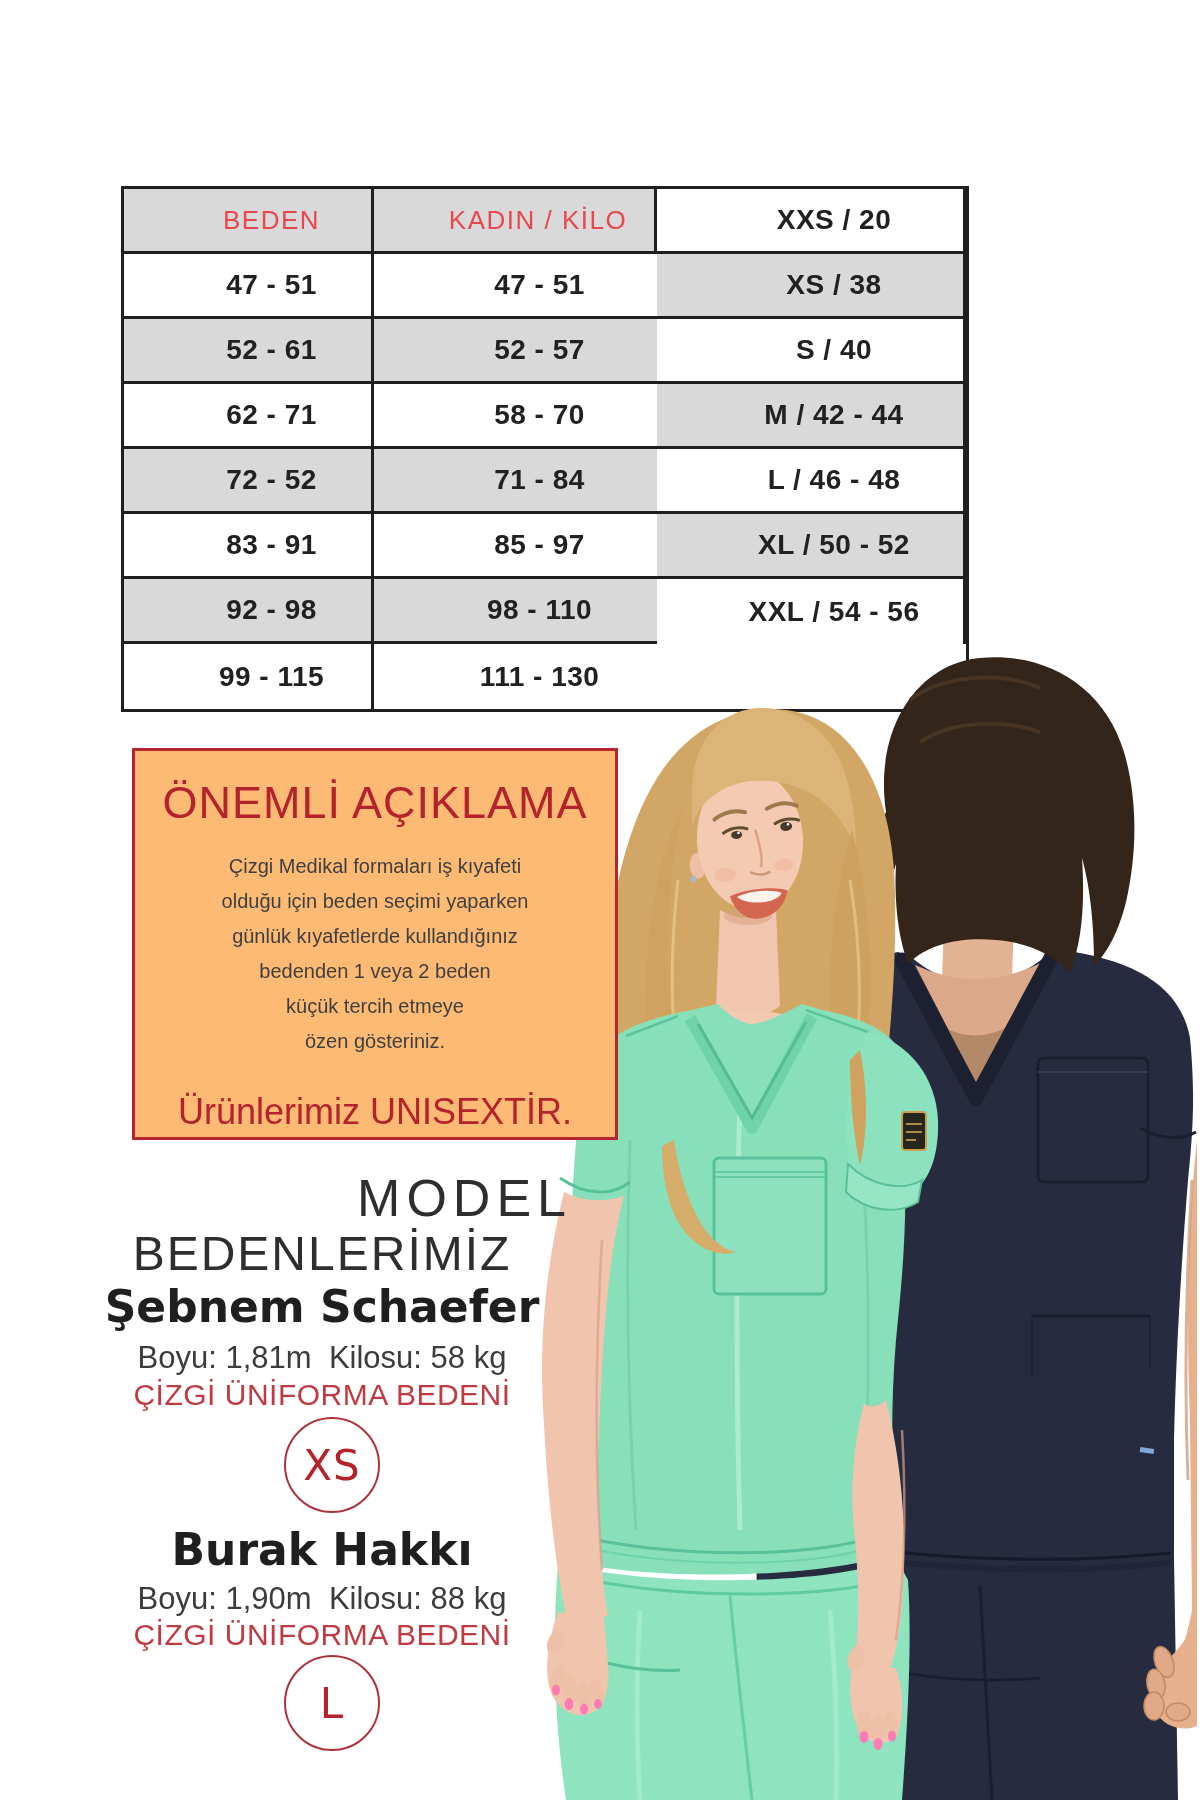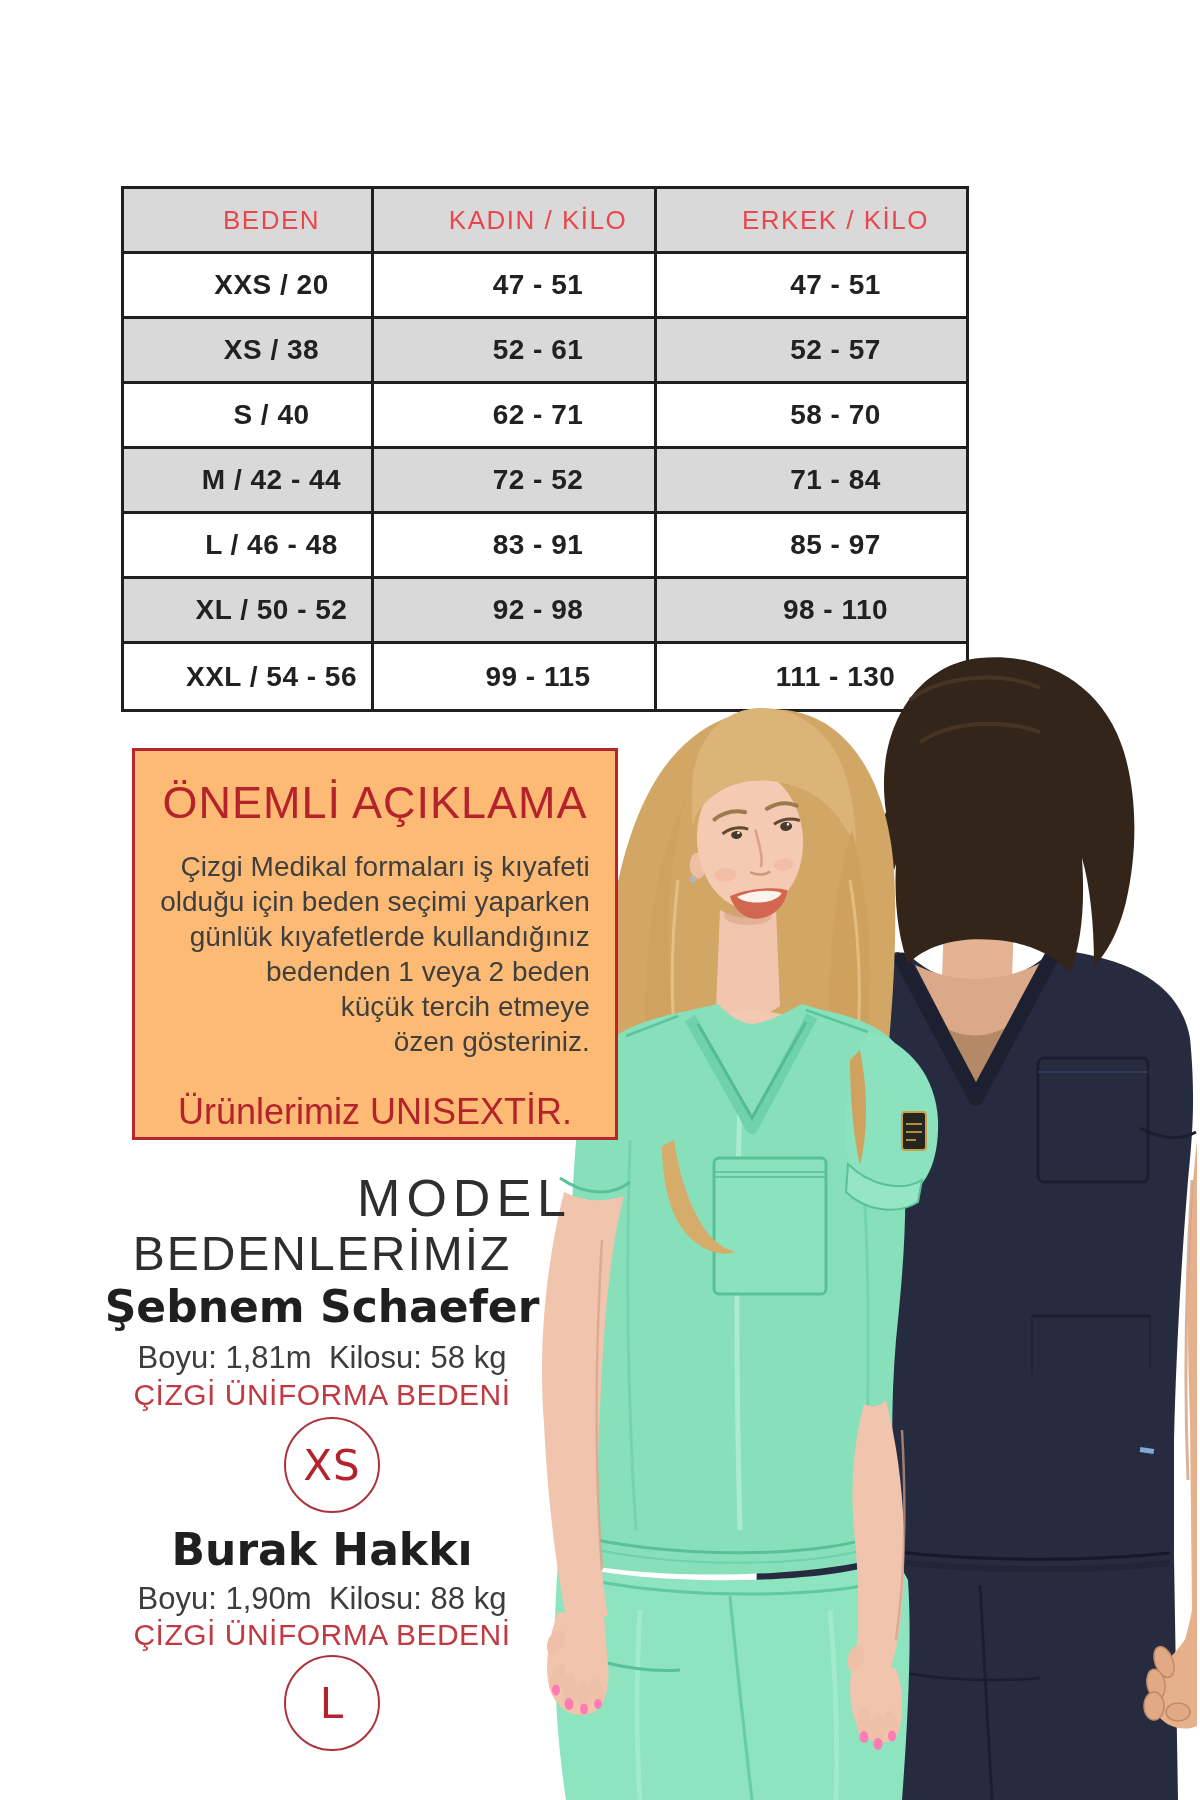--- a/index.html
+++ b/index.html
@@ -26,21 +26,21 @@
     background:#d9d9d9;color:#e8474e;font-weight:400;font-size:26px;letter-spacing:1.5px;
   }
   .size-table .alt{background:#d9d9d9;}
   
   .notice-box{
     position:absolute;left:132px;top:748px;width:486px;height:392px;box-sizing:border-box;
     border:3px solid #b5272f;background:#fdba74;display:flex;flex-direction:column;
     align-items:center;text-align:center;
   }
   .notice-title{margin-top:26px;font-size:45px;font-weight:400;color:#b4232b;letter-spacing:1px;}
-  .notice-body{margin-top:20px;font-size:28px;line-height:35px;color:#3f3f3f;text-align:right;}
+  .notice-body{margin-top:20px;font-size:20px;line-height:35px;color:#3f3f3f;}
   .notice-footer{margin-top:32px;font-size:36px;font-weight:400;color:#b4232b;}
   
   .col-item{position:absolute;left:72px;width:500px;text-align:center;}
   .heading-thin{font-family:"Liberation Sans",sans-serif;font-weight:400;color:#2e2e2e;}
   #model-line1{top:1168px;font-size:52px;letter-spacing:6px;text-align:right;}
   #model-line2{top:1226px;font-size:48px;letter-spacing:2px;}
   .model-name{font-family:"DejaVu Sans",sans-serif;font-weight:700;font-size:44px;color:#1f1f1f;}
   #female-name{top:1281px;}
   #male-name{top:1524px;}
   .model-stats{font-size:31px;color:#3c3c3c;white-space:pre;}
@@ -61,21 +61,20 @@
   #photo{position:absolute;left:440px;top:580px;width:760px;height:1220px;}
 </style>
 </head>
 <body>
 
 <div id="canvas">
 
   <div class="size-table">
     <div class="cell hdr">BEDEN</div>
     <div class="cell hdr">KADIN / KİLO</div>
-    <div class="cell hdr last-col">ERKEK / KİLO</div>
 
     <div class="cell">XXS / 20</div>
     <div class="cell">47 - 51</div>
     <div class="cell last-col">47 - 51</div>
 
     <div class="cell alt">XS / 38</div>
     <div class="cell alt">52 - 61</div>
     <div class="cell alt last-col">52 - 57</div>
 
     <div class="cell">S / 40</div>

